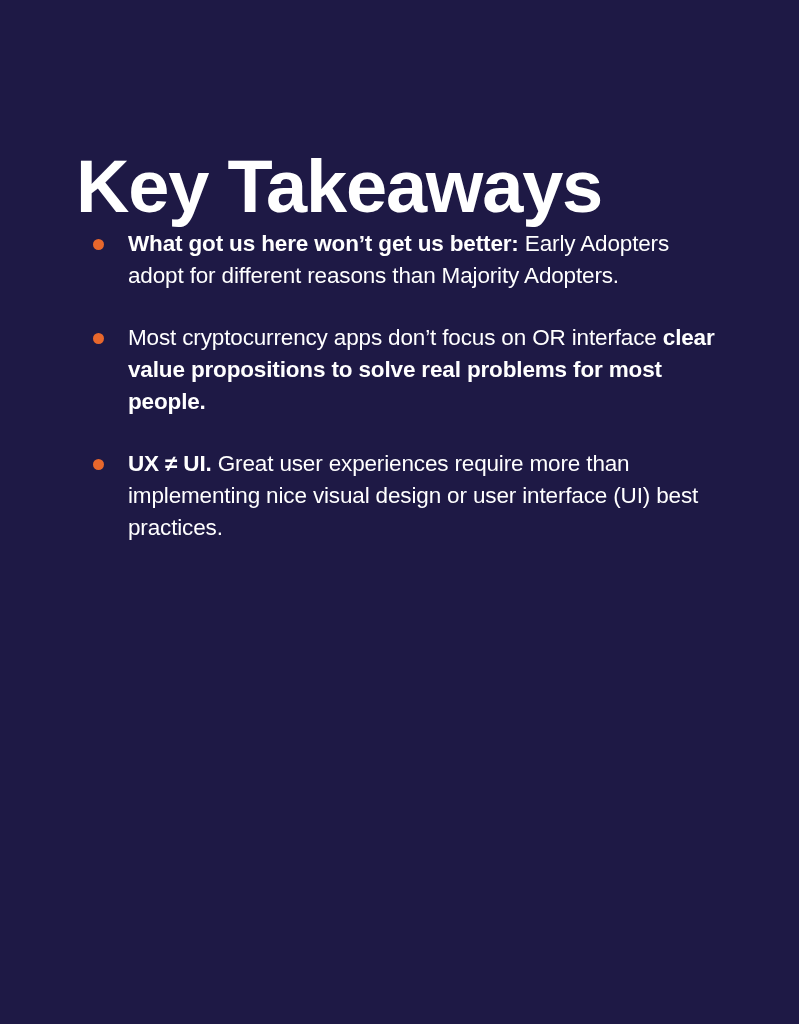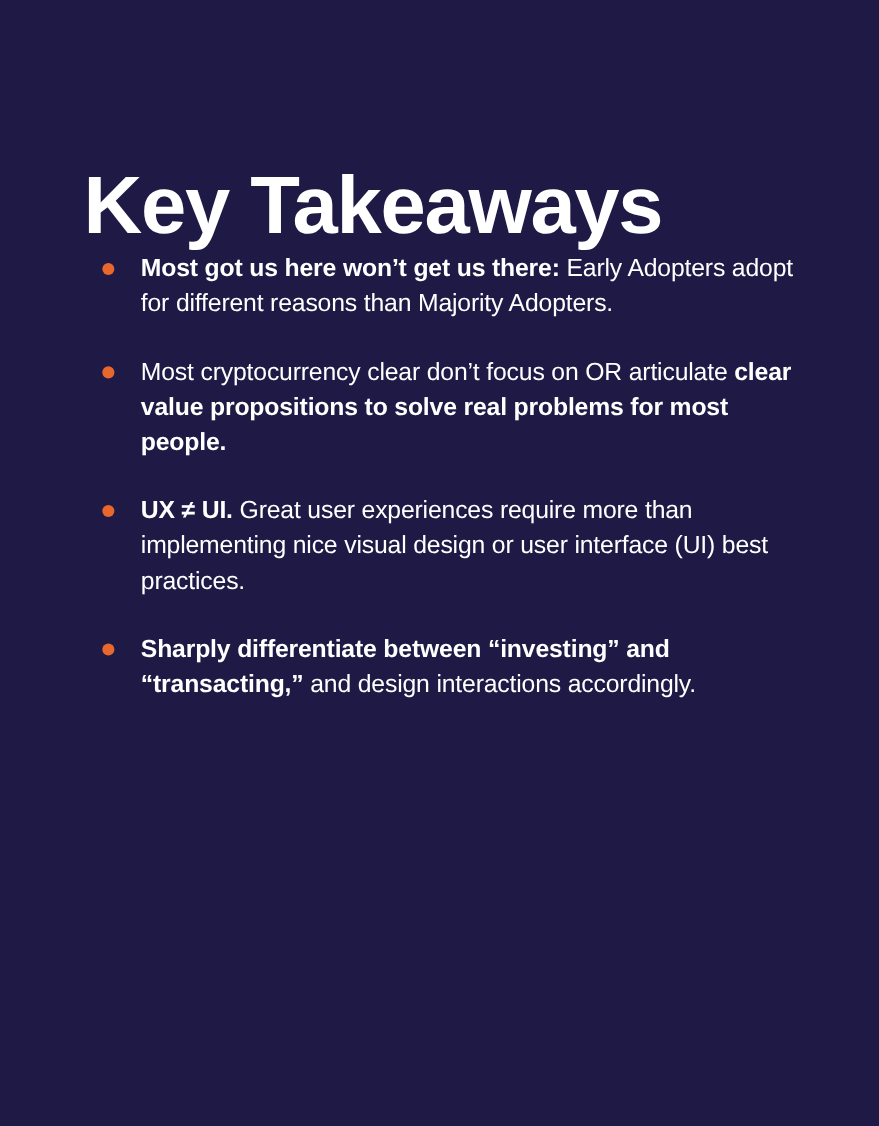--- a/index.html
+++ b/index.html
@@ -72,35 +72,31 @@
 <body>
 
 <div class="slide">
 
   <h1 class="page-title">Key Takeaways</h1>
 
   <ul class="takeaway-list">
 
     <li class="takeaway-item">
       <span class="bullet-dot"></span>
-      <span class="t-reg"></span><span class="t-bold">Most got us here won’t get us there:</span><span class="t-bold"></span><span class="t-reg"> Early Adopters adopt for different reasons than Majority Adopters.</span><span class="t-bold"></span>
+      <span class="t-reg"></span><span class="t-bold">What got us here won’t get us better:</span><span class="t-bold"></span><span class="t-reg"> Early Adopters adopt for different reasons than Majority Adopters.</span><span class="t-bold"></span>
     </li>
 
 
     <li class="takeaway-item">
       <span class="bullet-dot"></span>
-      <span class="t-reg">Most cryptocurrency clear don’t focus on OR articulate </span><span class="t-bold"></span><span class="t-bold">clear value propositions to solve real problems for most people.</span><span class="t-reg"></span><span class="t-bold"></span>
+      <span class="t-reg">Most cryptocurrency apps don’t focus on OR interface </span><span class="t-bold"></span><span class="t-bold">clear value propositions to solve real problems for most people.</span><span class="t-reg"></span><span class="t-bold"></span>
     </li>
 
     <li class="takeaway-item">
       <span class="bullet-dot"></span>
       <span class="t-reg"></span><span class="t-bold">UX ≠ UI.</span><span class="t-bold"></span><span class="t-reg"> Great user experiences require more than implementing nice visual design or user interface (UI) best practices.</span><span class="t-bold"></span>
     </li>
 
-    <li class="takeaway-item">
-      <span class="bullet-dot"></span>
-      <span class="t-reg"></span><span class="t-bold">Sharply differentiate between “investing” and “transacting,”</span><span class="t-bold"></span><span class="t-reg"> and design interactions accordingly.</span><span class="t-bold"></span>
-    </li>
 
 
   </ul>
 
 </div>
 
 </body></html>

